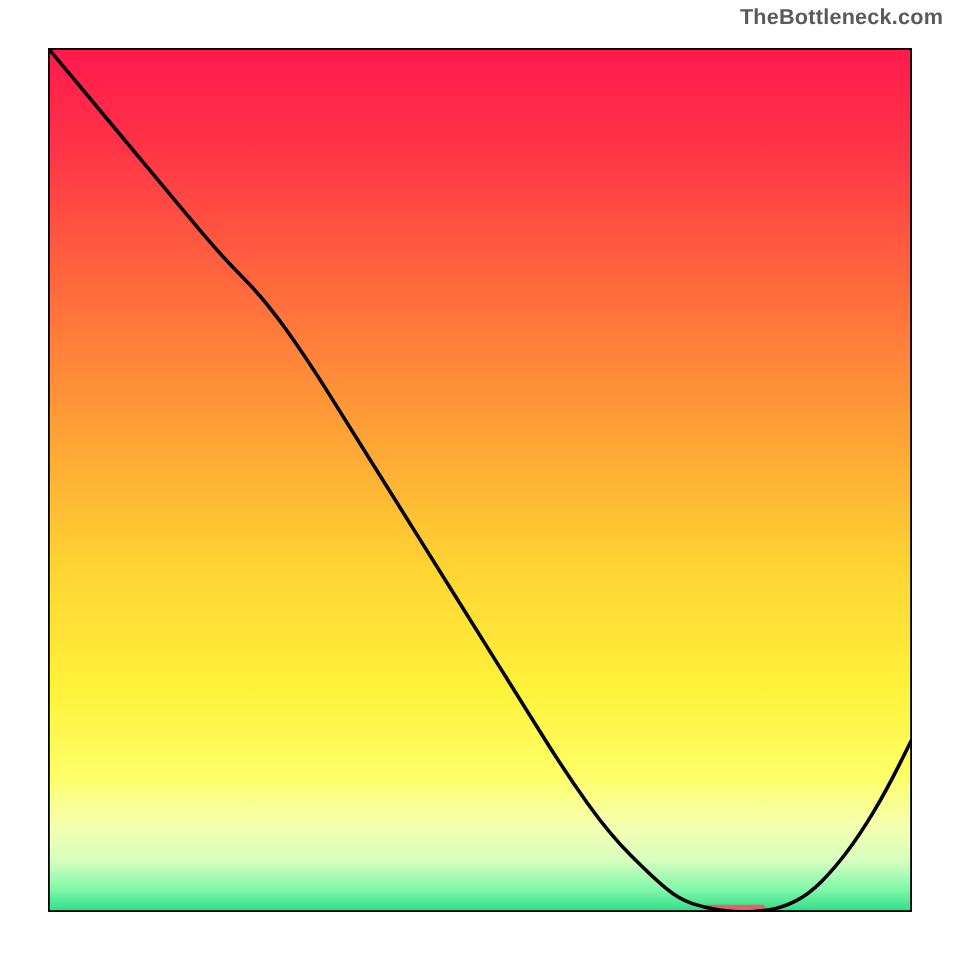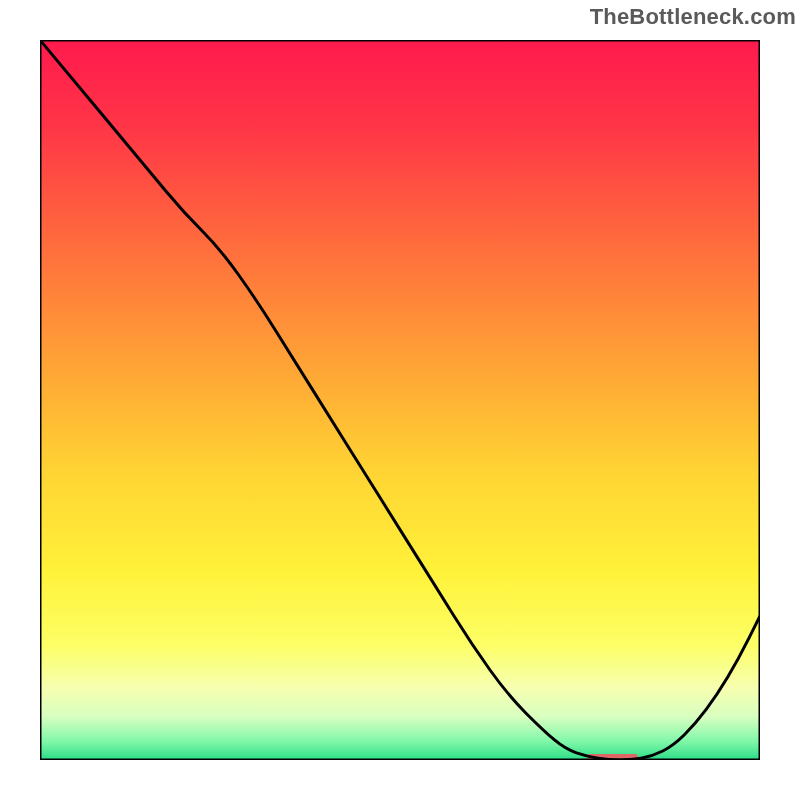--- a/index.html
+++ b/index.html
@@ -12,22 +12,22 @@
     font-family: Arial, Helvetica, sans-serif;
   }
   .frame {
     position: relative;
     width: 800px;
     height: 800px;
   }
   .attribution {
     position: absolute;
     top: 4px;
-    right: 4px;
-    font-size: 22px;
+    right: 14px;
+    font-size: 18px;
     font-weight: 600;
     color: #5a5a5a;
     letter-spacing: 0.2px;
   }
   .plot-wrap {
     position: absolute;
     left: 40px;
     top: 40px;
     width: 720px;
     height: 720px;

